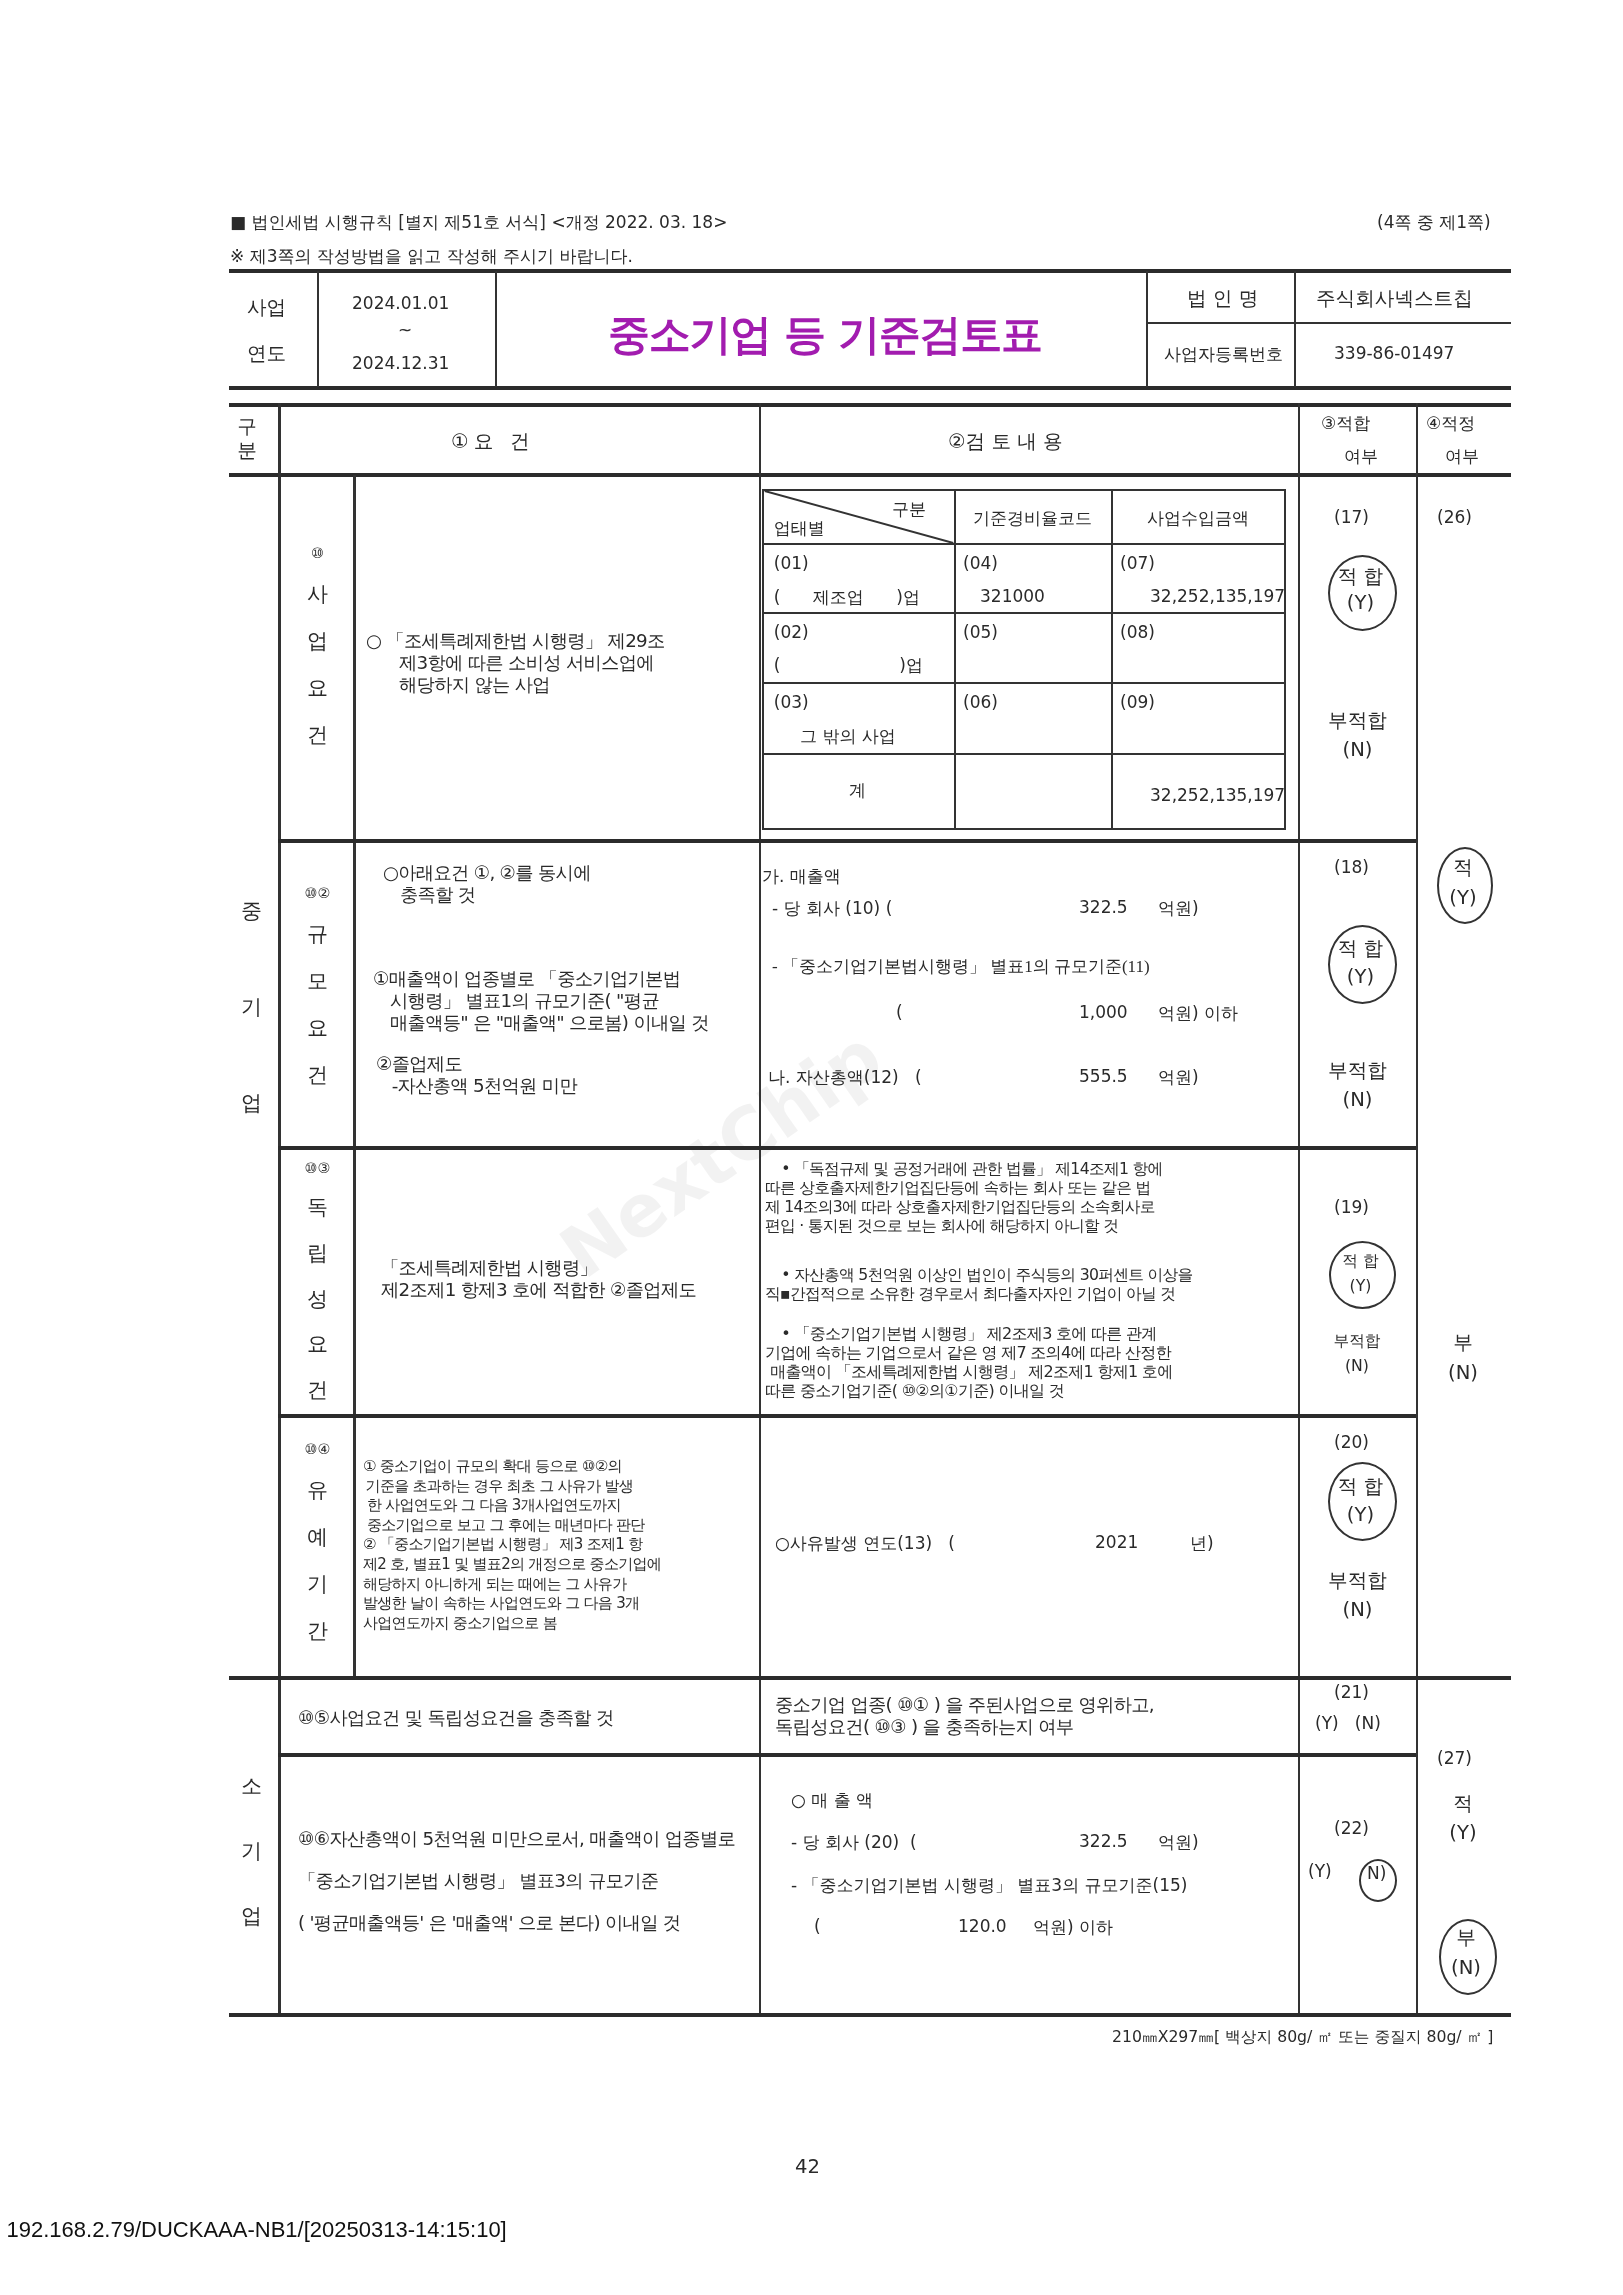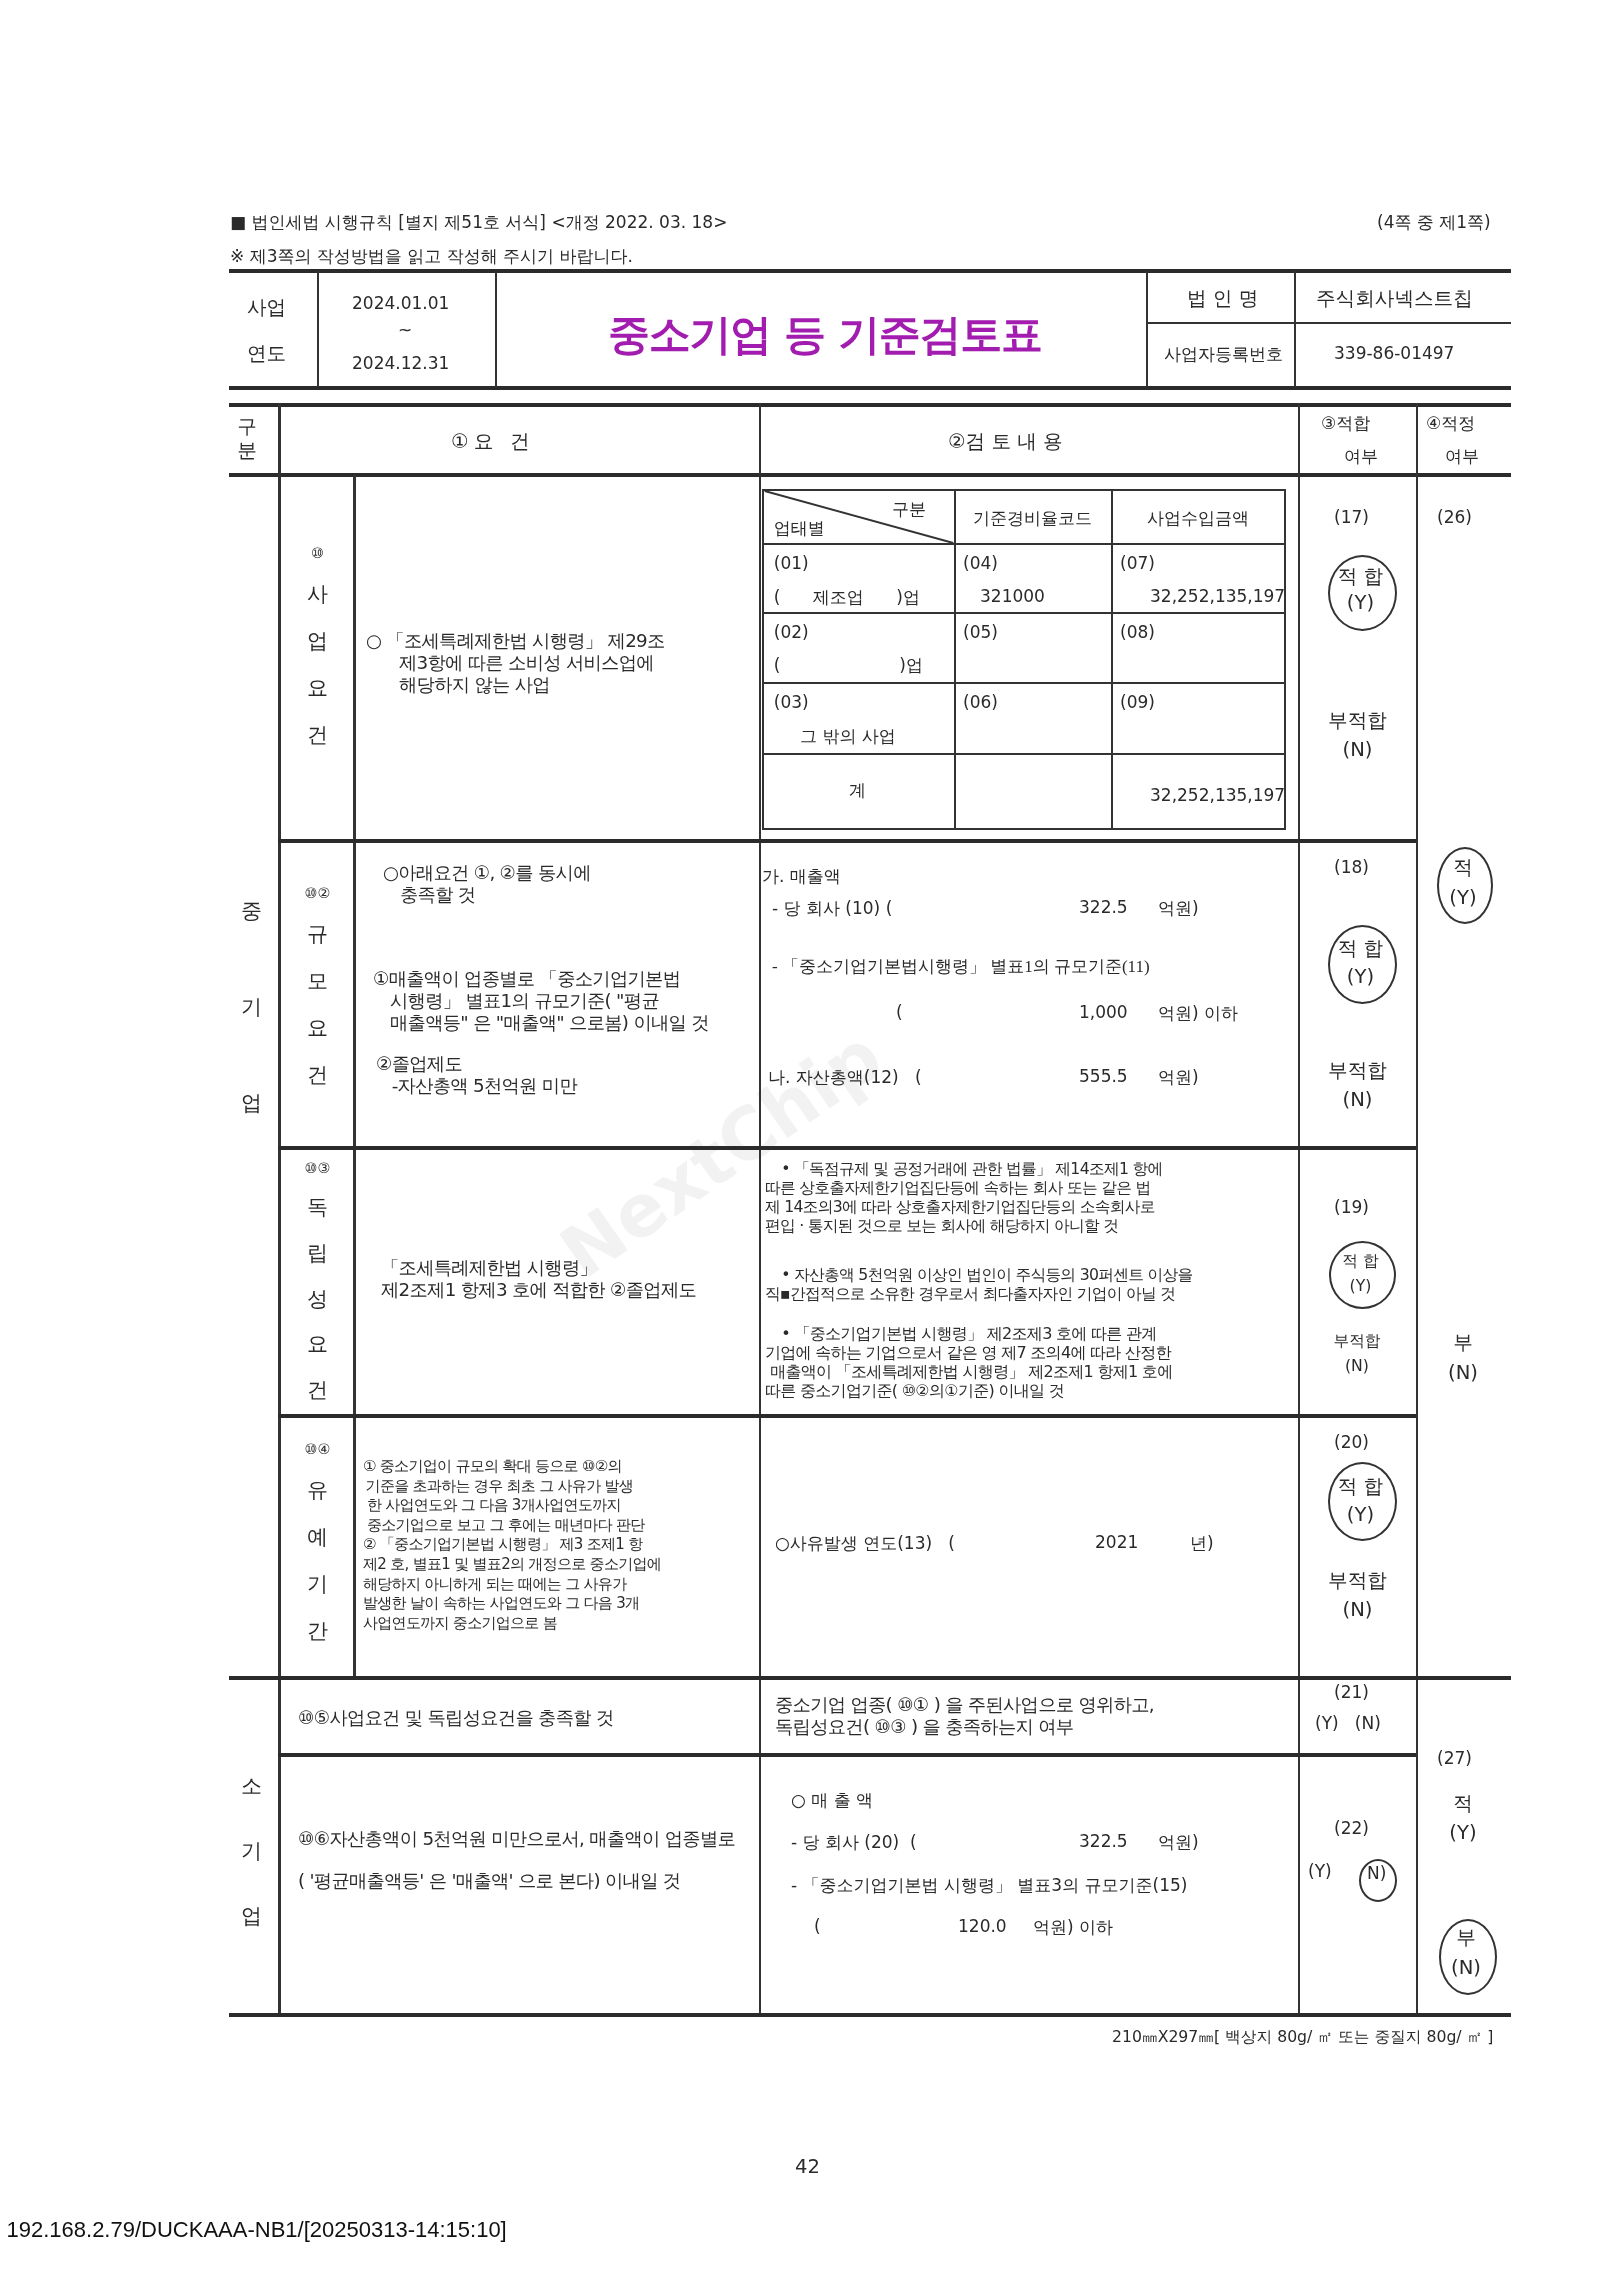--- a/index.html
+++ b/index.html
@@ -271,20 +271,21 @@
 <div class="txt cell-text" style="left:298px; top:1707px;">⑩⑤사업요건 및 독립성요건을 충족할 것</div>
 <div class="txt cell-text" style="left:775px; top:1694px;">
   <div>중소기업 업종( ⑩① ) 을 주된사업으로 영위하고,</div>
   <div>독립성요건( ⑩③ ) 을 충족하는지 여부</div>
 </div>
 <div class="txt small" style="left:1334px; top:1682px;">(21)</div>
 <div class="txt small" style="left:1315px; top:1713px; white-space:pre;">(Y)   (N)</div>
 
 <div class="txt" style="left:298px; top:1818px; font-size:18.3px; line-height:42px; letter-spacing:-0.7px;">
   <div>⑩⑥자산총액이 5천억원 미만으로서, 매출액이 업종별로</div>
+  <div>「중소기업기본법 시행령」 별표3의 규모기준</div>
   <div>( '평균매출액등' 은 '매출액' 으로 본다) 이내일 것</div>
 </div>
 <div class="txt small" style="left:791px; top:1789px;">○ 매 출 액</div>
 <div class="txt small" style="left:791px; top:1831px; white-space:pre;">- 당 회사 (20)  (</div>
 <div class="txt small" style="left:1079px; top:1831px;">322.5</div>
 <div class="txt small" style="left:1158px; top:1831px;">억원)</div>
 <div class="txt small" style="left:791px; top:1874px;">- 「중소기업기본법 시행령」 별표3의 규모기준(15)</div>
 <div class="txt small" style="left:814px; top:1916px;">(</div>
 <div class="txt small" style="left:958px; top:1916px;">120.0</div>
 <div class="txt small" style="left:1033px; top:1916px;">억원) 이하</div>

